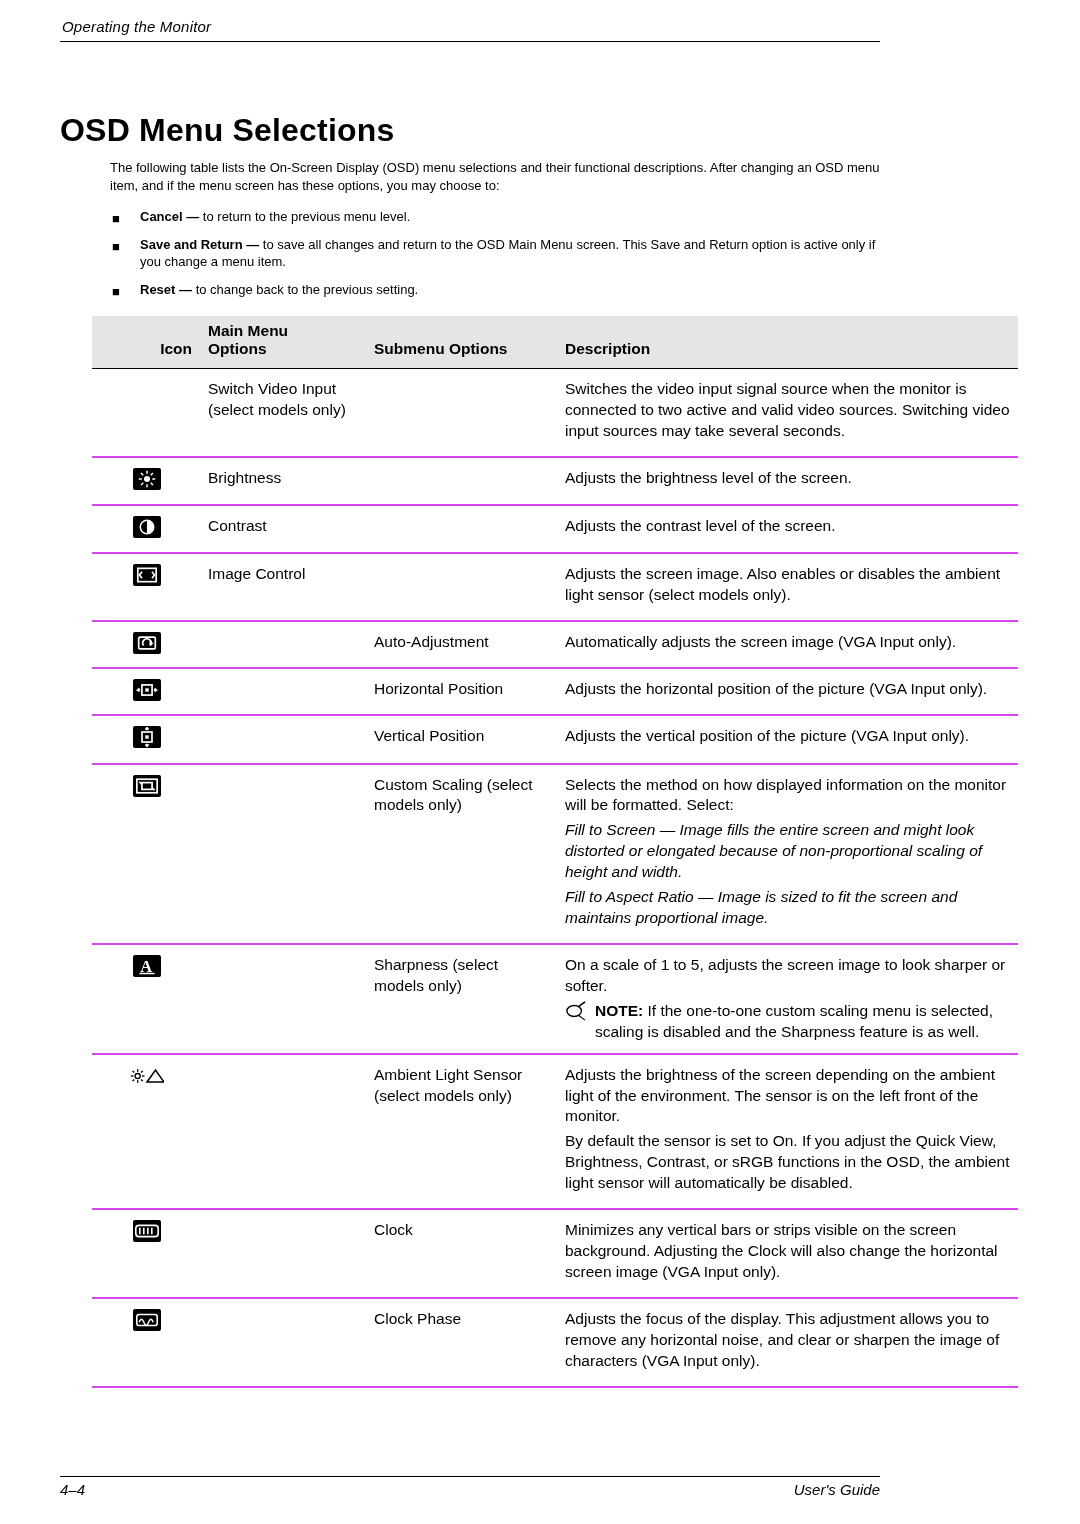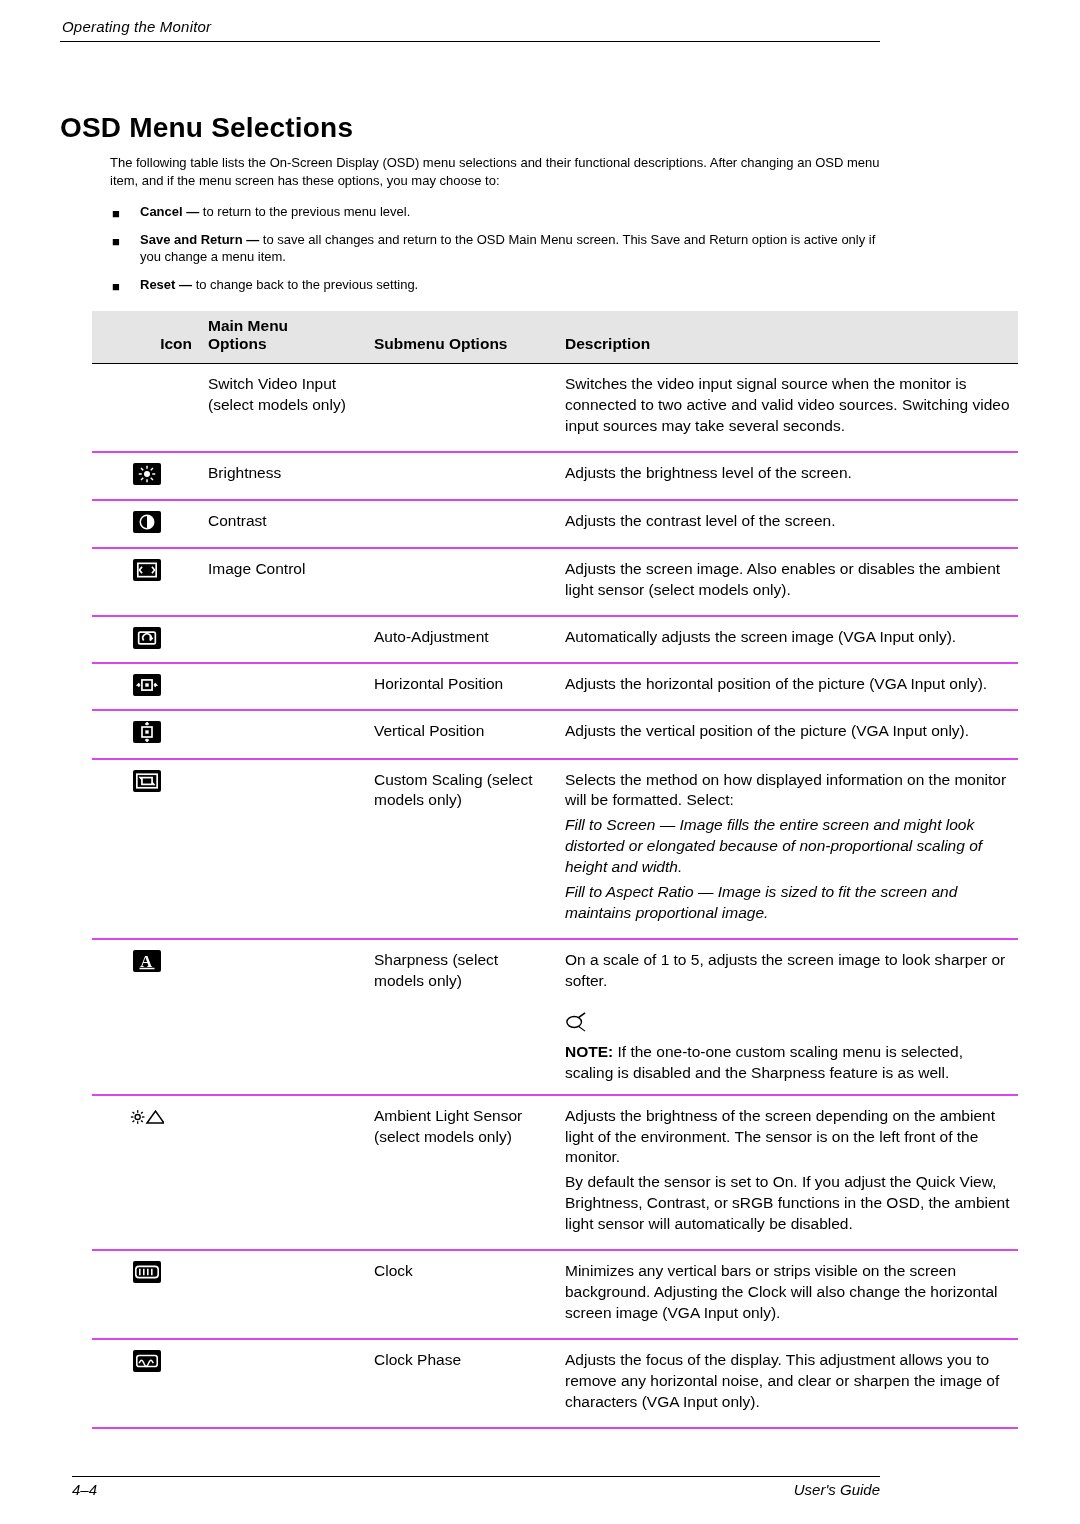--- a/index.html
+++ b/index.html
@@ -22,21 +22,21 @@
     font-style: italic;
     font-size: 15px;
     margin: 0 0 6px 2px;
     letter-spacing: .2px;
   }
   .rule-top {
     border-top: 1px solid #000;
     margin: 2px 0 0 0;
   }
   .h1 {
-    font-size: 28px;
+    font-size: 32px;
     font-weight: 700;
     margin: 70px 0 10px 0;
     letter-spacing: .2px;
   }
   .body-block {
     margin-left: 50px;
     font-size: 13px;
     line-height: 1.35;
   }
   .intro { margin: 0 0 14px 0; }
@@ -97,26 +97,26 @@
   }
   .iconplain {
     display:inline-flex; width:34px; height:22px;
     align-items:center; justify-content:center;
     color:#000; font-size:18px;
   }
   svg { display:block; }
 
   .desc p { margin: 0 0 4px 0; }
   .desc .ital { font-style: italic; }
-  .note-row { display:flex; gap:8px; margin-top:20px;flex-direction:column; }
+  .note-row { display:flex; gap:8px; margin-top:4px; }
   .note-icon { flex:0 0 22px; }
   .note-text { flex:1; }
 
   .footer {
-    position:absolute; left:60px; right:60px; bottom:26px;margin-left:12px;
+    position:absolute; left:60px; right:60px; bottom:26px;
   }
   .footer .line { border-top:1px solid #000; margin-bottom:4px;}
   .footer-row { display:flex; justify-content:space-between; font-style:italic; font-size:15px;}
 </style>
 </head>
 <body>
 <div class="page">
 
   <div class="running-head">Operating the Monitor</div>
   <div class="rule-top"></div>

